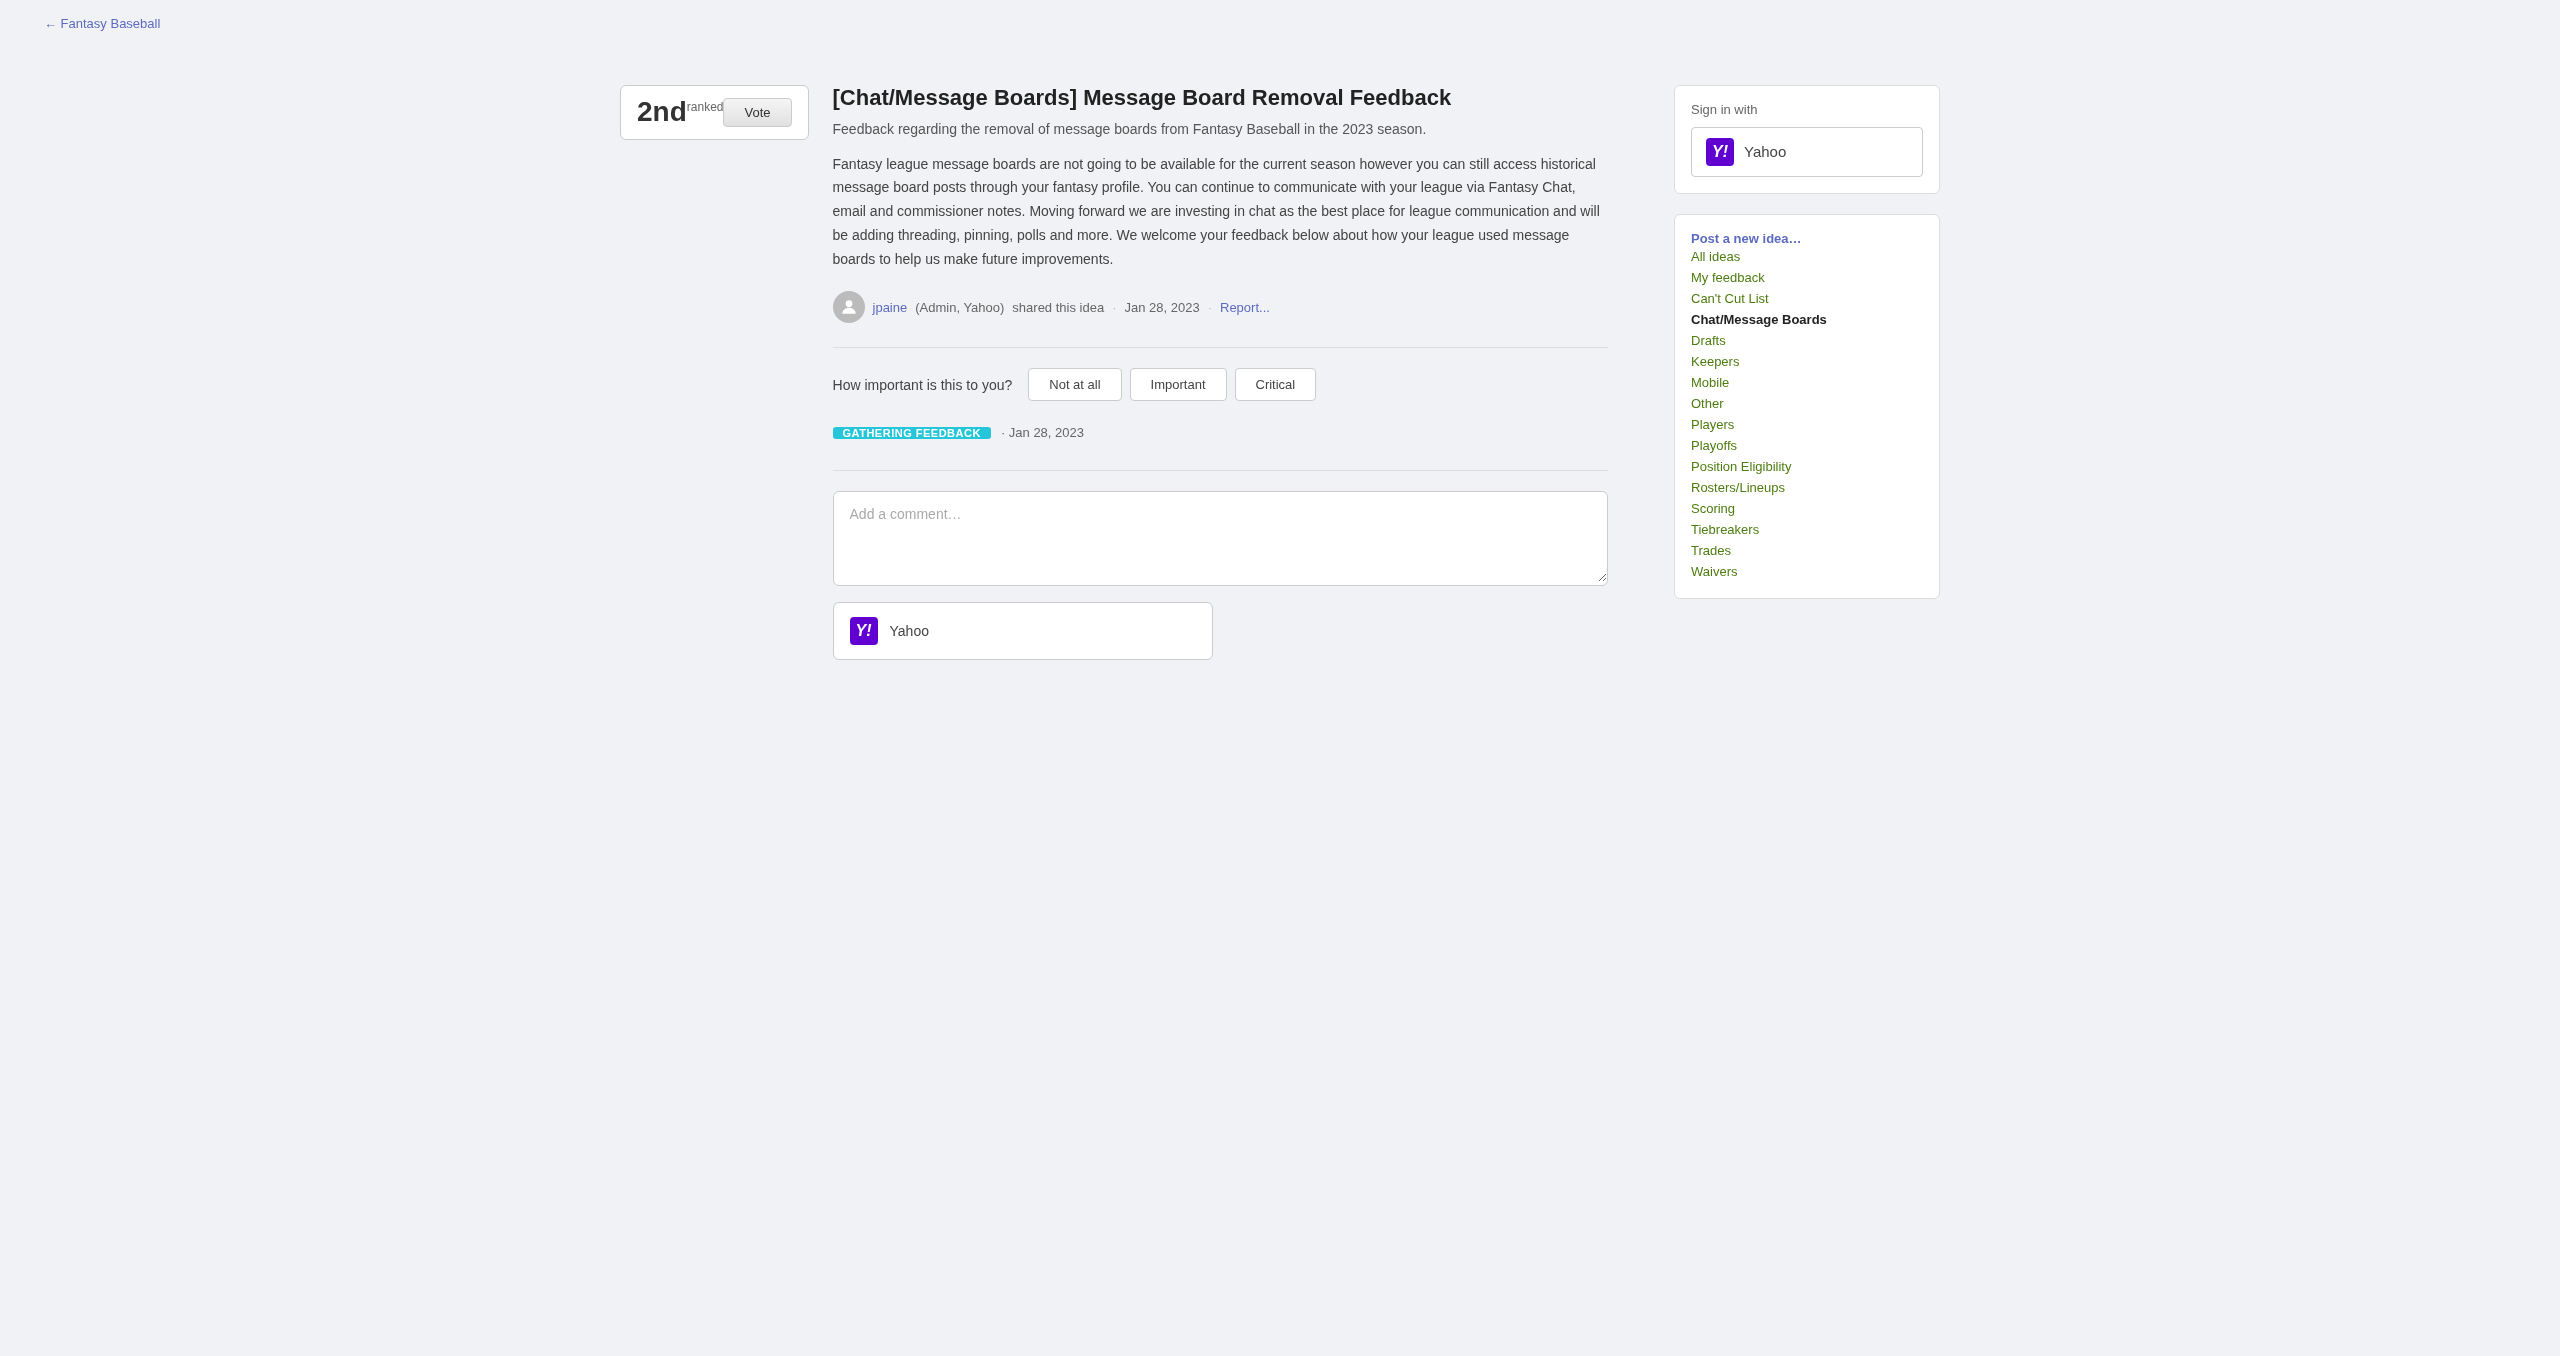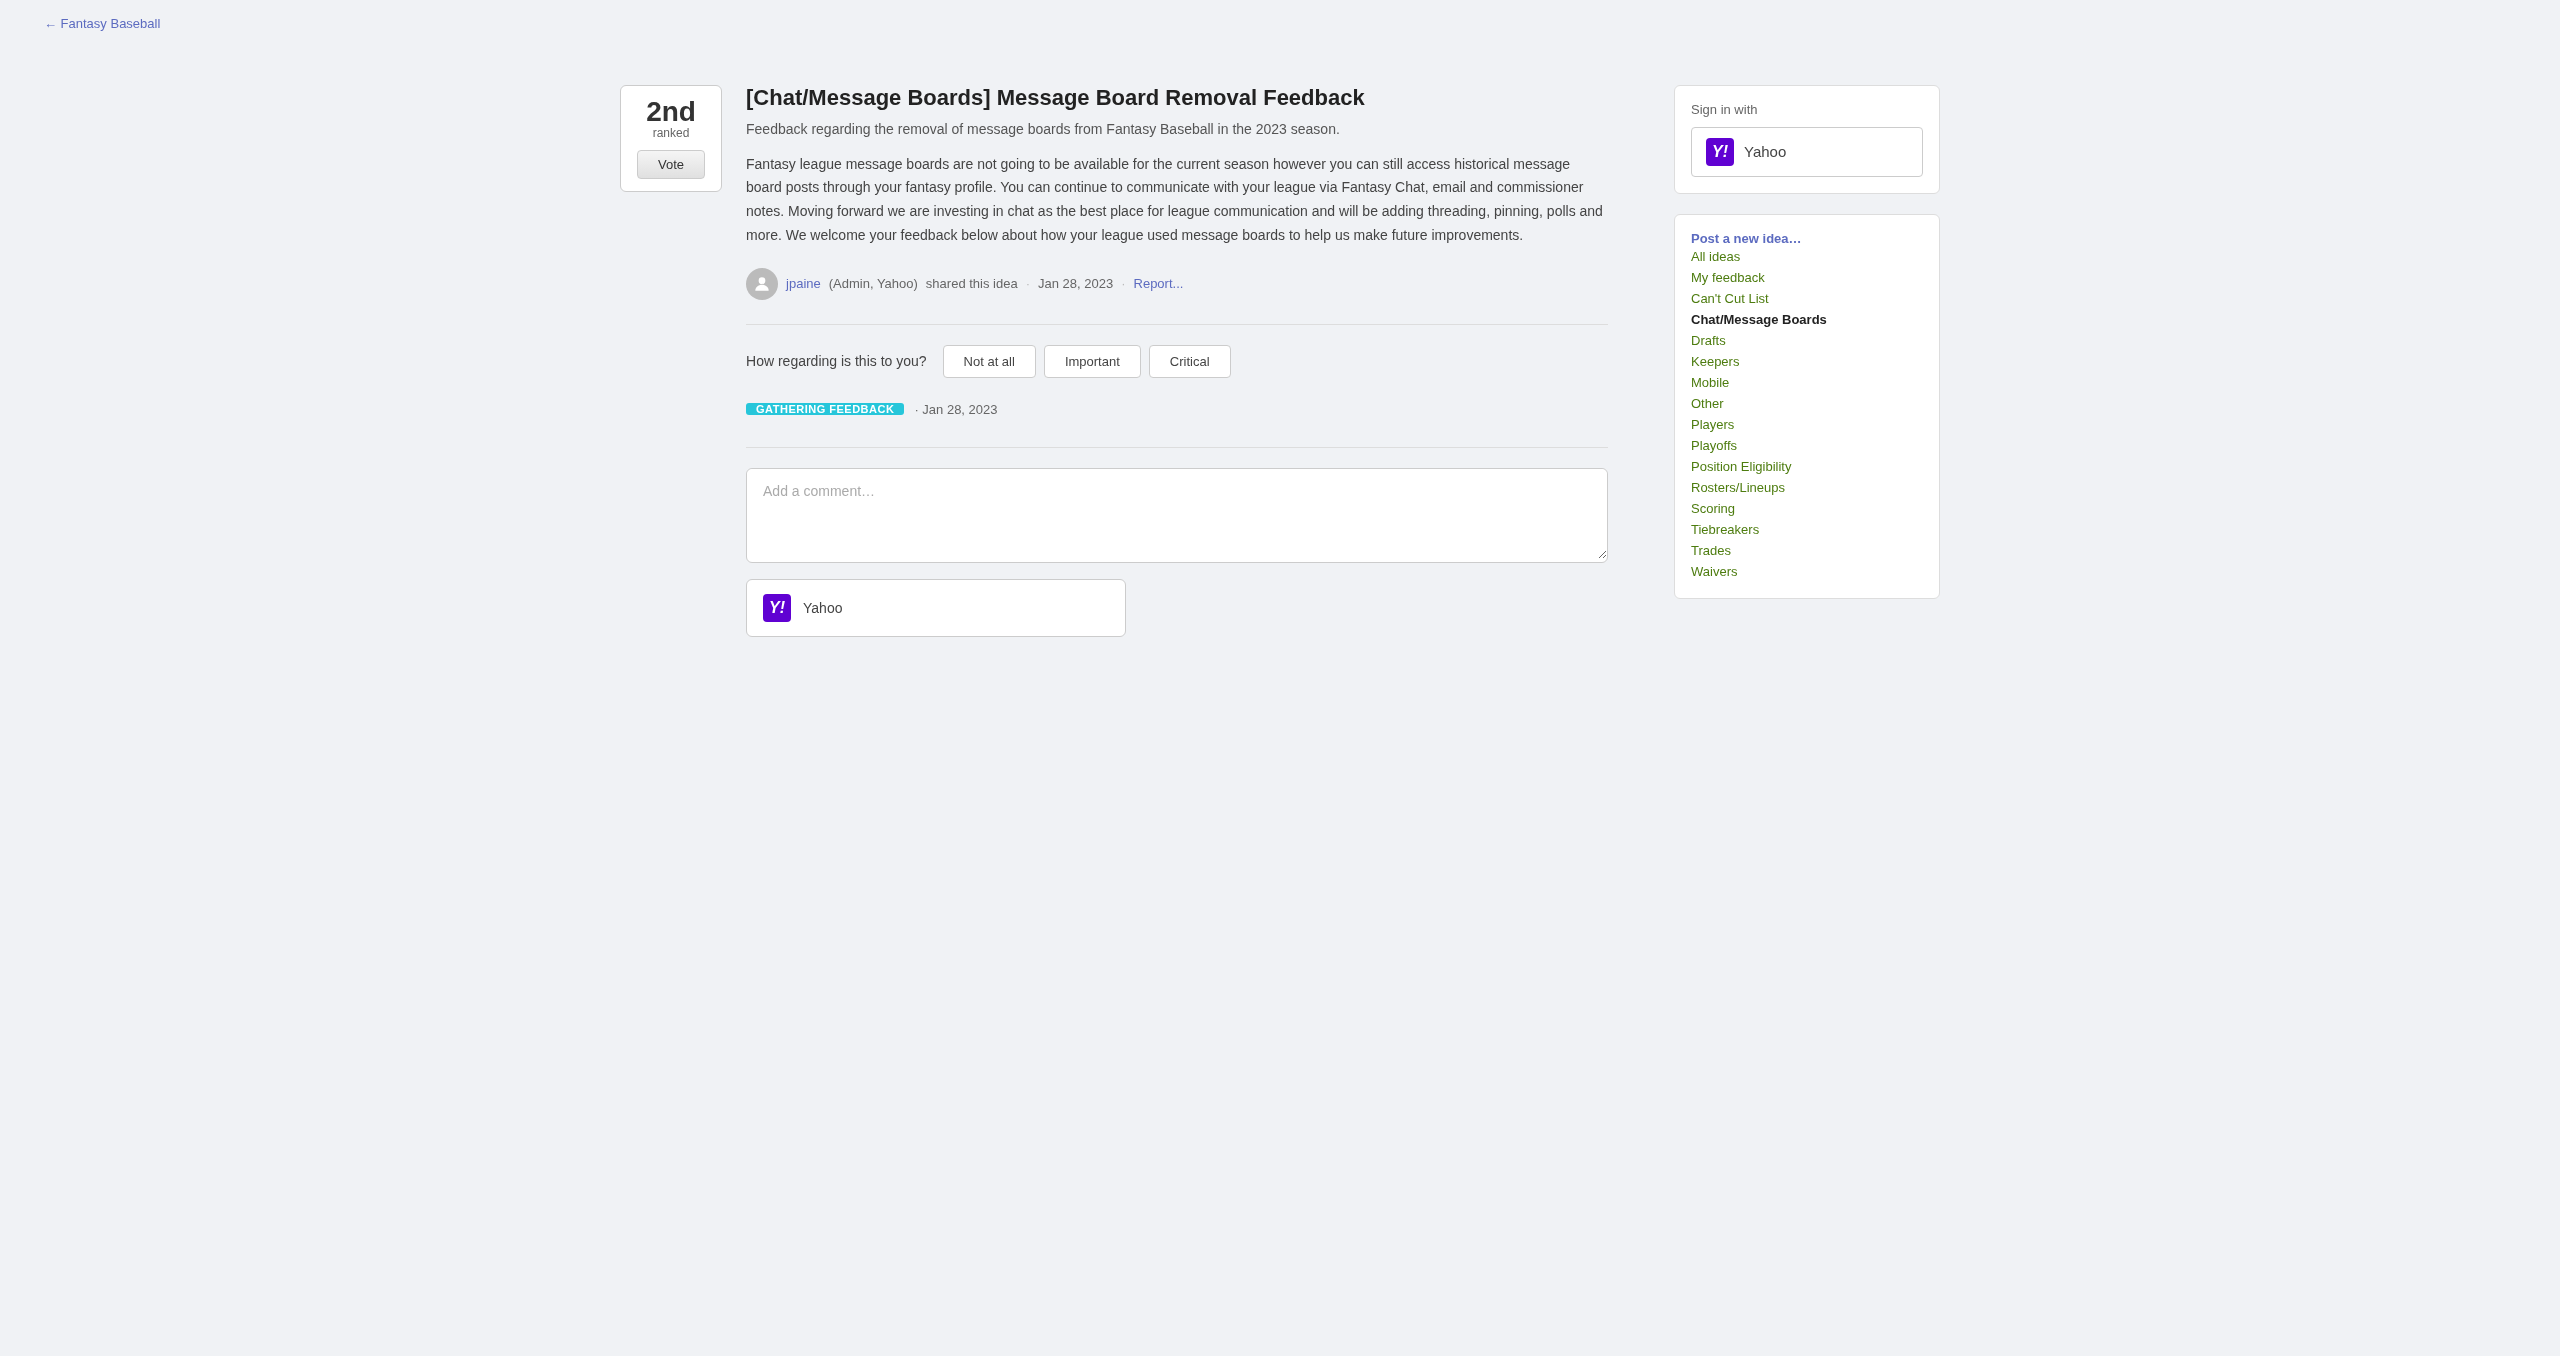--- a/index.html
+++ b/index.html
@@ -29,21 +29,20 @@
       flex: 1;
       min-width: 0;
     }
     .left-panel {
       display: flex;
       gap: 24px;
       align-items: flex-start;
     }
     .vote-box {
       display: flex;
-      flex-direction: column;
       align-items: center;
       border: 1px solid #ccc;
       border-radius: 6px;
       padding: 12px 16px;
       background: #fff;
       min-width: 80px;
     }
     .vote-rank {
       font-size: 28px;
       font-weight: bold;
@@ -313,21 +312,21 @@
           <span>shared this idea</span>
           <span class="separator">·</span>
           <span>Jan 28, 2023</span>
           <span class="separator">·</span>
           <a href="#" class="report-link">Report...</a>
         </div>
 
         <hr class="divider">
 
         <div class="importance-section">
-          <span class="importance-label">How regarding is this to you?</span>
+          <span class="importance-label">How important is this to you?</span>
           <div class="importance-buttons">
             <button class="importance-btn">Not at all</button>
             <button class="importance-btn">Important</button>
             <button class="importance-btn">Critical</button>
           </div>
         </div>
 
         <div class="status-row">
           <span class="status-badge">GATHERING FEEDBACK</span>
           <span class="status-date">· Jan 28, 2023</span>

